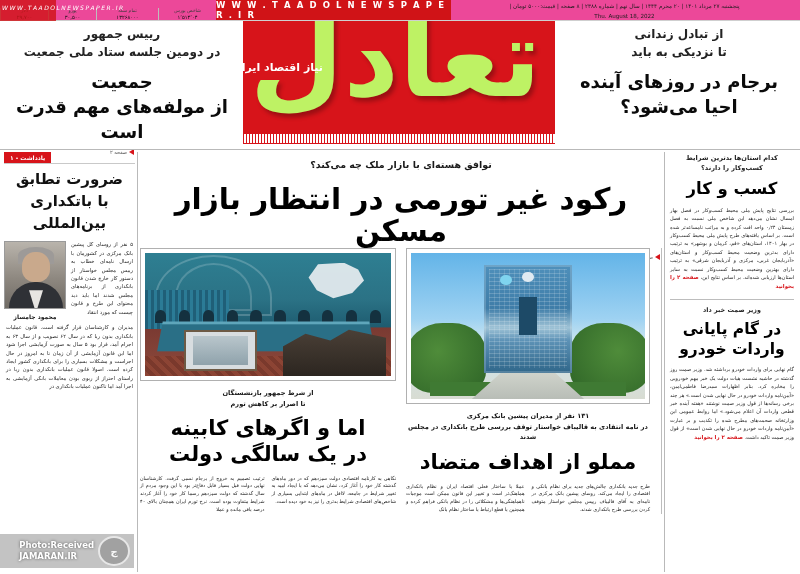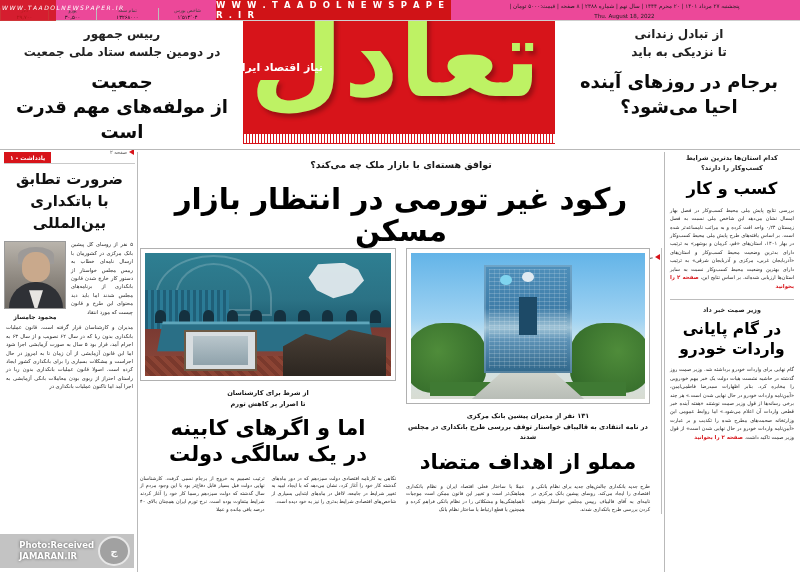--- a/index.html
+++ b/index.html
@@ -746,21 +746,21 @@
                 <i></i>
                 <i></i>
               </span>
               <span class="table"></span>
               <span class="carpet"></span>
               <span class="fg"></span>
               <span class="screen"></span>
             </div>
           </div>
           <div class="cap">
-            <div>از شرط برای کارشناسان</div>
+            <div>از شرط جمهور بازنشستگان</div>
             <div>تا اصرار بر کاهش تورم</div>
           </div>
           <div class="sub-title">
             <div>اما و اگرهای کابینه</div>
             <div>در یک سالگی دولت</div>
           </div>
           <div class="cols2">
             <div>نگاهی به کارنامه اقتصادی دولت سیزدهم که در دور ماه‌های گذشته کار خود را آغاز کرد، نشان می‌دهد که با ایجاد امید به تغییر شرایط در جامعه، لااقل در ماه‌های ابتدایی بسیاری از شاخص‌های اقتصادی شرایط بدتری را نیز به خود دیده است.</div>
             <div>ترتیب تصمیم به خروج از برجام نسبی گرفت. کارشناسان نهایی دولت قبل بسیار قابل دفاع‌تر بود با این وجود مردم از سال گذشته که دولت سیزدهم رسما کار خود را آغاز کردند شرایط متفاوت بوده است. نرخ تورم ایران همچنان بالای ۴۰ درصد باقی مانده و عملا</div>
           </div>

